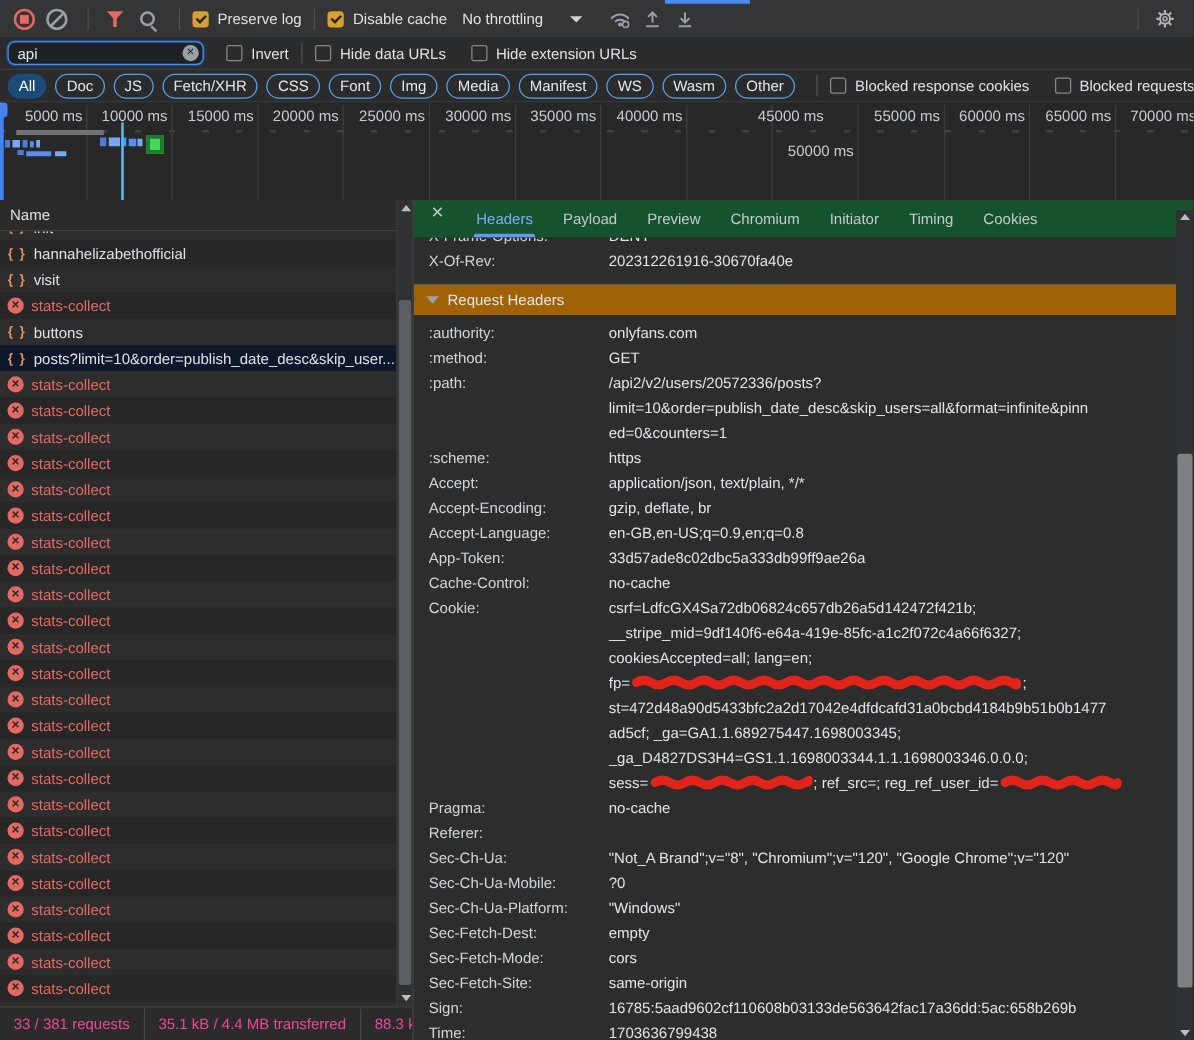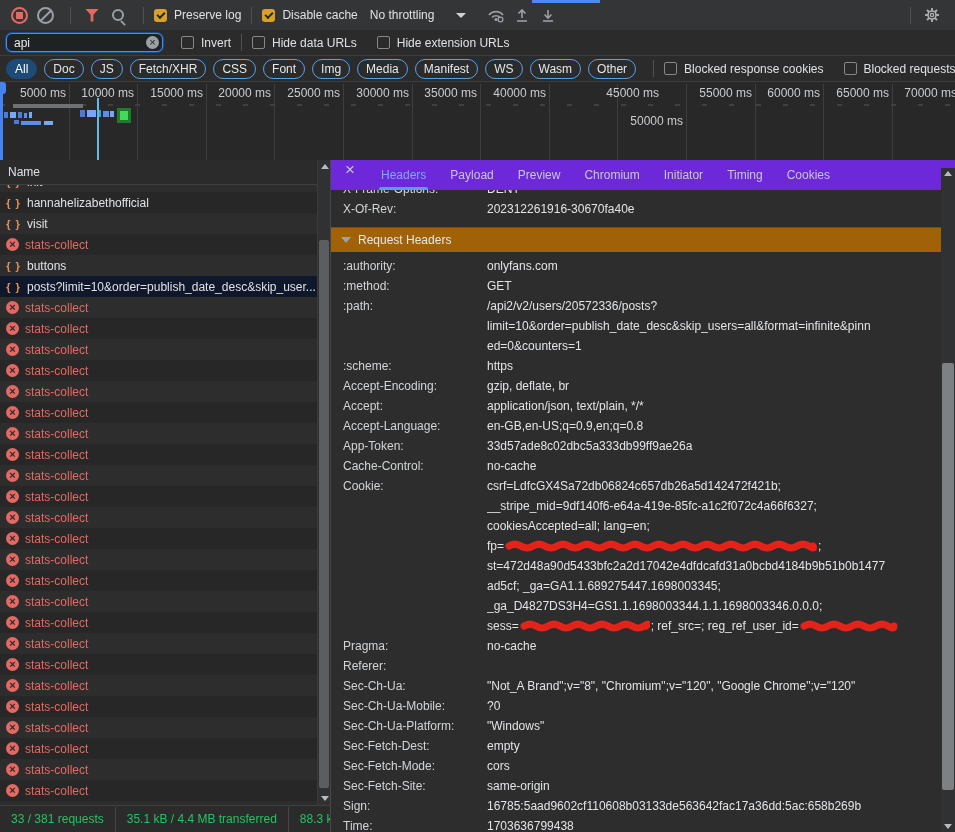--- a/index.html
+++ b/index.html
@@ -73,26 +73,26 @@
 
   
   .vscroll{position:absolute;width:13px;background:#2f3133;border-left:1px solid #3a3a3a;box-sizing:border-box;}
   .sb-up,.sb-down{position:absolute;left:3px;width:0;height:0;border-left:4px solid transparent;border-right:4px solid transparent;}
   .sb-up{border-bottom:5px solid #b9bdc1;}
   .sb-down{border-top:5px solid #b9bdc1;}
   .sb-thumb{position:absolute;left:1px;right:1px;background:#5b5e61;border-radius:2px;}
   .right .sb-thumb{background:#7e8184;}
 
   
-  .status{position:absolute;left:0;bottom:0;width:330px;height:26px;background:#2b2b2b;border-top:1px solid #3f3f3f;display:flex;align-items:center;overflow:hidden;color:#22c55e;}
+  .status{position:absolute;left:0;bottom:0;width:330px;height:26px;background:#2b2b2b;border-top:1px solid #3f3f3f;display:flex;align-items:center;overflow:hidden;color:#ec4899;}
   .seg{flex:none;padding:0 11px;border-right:1px solid #464646;line-height:25px;white-space:nowrap;}
   .seg:last-child{border-right:none;}
 
   
-  .tabbar{height:30px;background:#6d28d9;display:flex;align-items:flex-start;padding-left:8px;}
+  .tabbar{height:30px;background:#14532d;display:flex;align-items:flex-start;padding-left:8px;}
   .close-x{flex:none;width:22px;color:#c3c7cb;font-size:15px;text-align:center;margin-right:8px;}
   .close-x::before{content:"×";font-size:17px;}
   .tab{flex:none;padding:0 12px;height:30px;line-height:30px;color:#c6c9cc;position:relative;}
   .tab.active{color:#7cacf8;}
   .tab.active::after{content:"";position:absolute;left:10px;right:10px;bottom:0;height:3px;background:#5c9bf5;border-radius:2px 2px 0 0;}
   .content{position:absolute;left:0;top:30px;right:14px;bottom:0;overflow:hidden;background:#2d2d2d;}
   .clip9{height:9px;overflow:hidden;}
   .hrow{display:flex;align-items:flex-start;}
   .hname{flex:none;width:156px;padding-left:12px;line-height:20px;color:#d2d5d8;white-space:nowrap;box-sizing:border-box;}
   .hval{flex:1;color:#e2e4e7;min-width:0;}
@@ -471,29 +471,29 @@
               <div class="hline"><span>ed=0&amp;counters=1</span></div>
             </div>
           </div>
           <div class="hrow">
             <div class="hname">:scheme:</div>
             <div class="hval">
               <div class="hline"><span>https</span></div>
             </div>
           </div>
           <div class="hrow">
+            <div class="hname">Accept:</div>
+            <div class="hval">
+              <div class="hline"><span>application/json, text/plain, */*</span></div>
+            </div>
+          </div>
+          <div class="hrow">
             <div class="hname">Accept-Encoding:</div>
             <div class="hval">
               <div class="hline"><span>gzip, deflate, br</span></div>
-            </div>
-          </div>
-          <div class="hrow">
-            <div class="hname">Accept:</div>
-            <div class="hval">
-              <div class="hline"><span>application/json, text/plain, */*</span></div>
             </div>
           </div>
           <div class="hrow">
             <div class="hname">Accept-Language:</div>
             <div class="hval">
               <div class="hline"><span>en-GB,en-US;q=0.9,en;q=0.8</span></div>
             </div>
           </div>
           <div class="hrow">
             <div class="hname">App-Token:</div>

